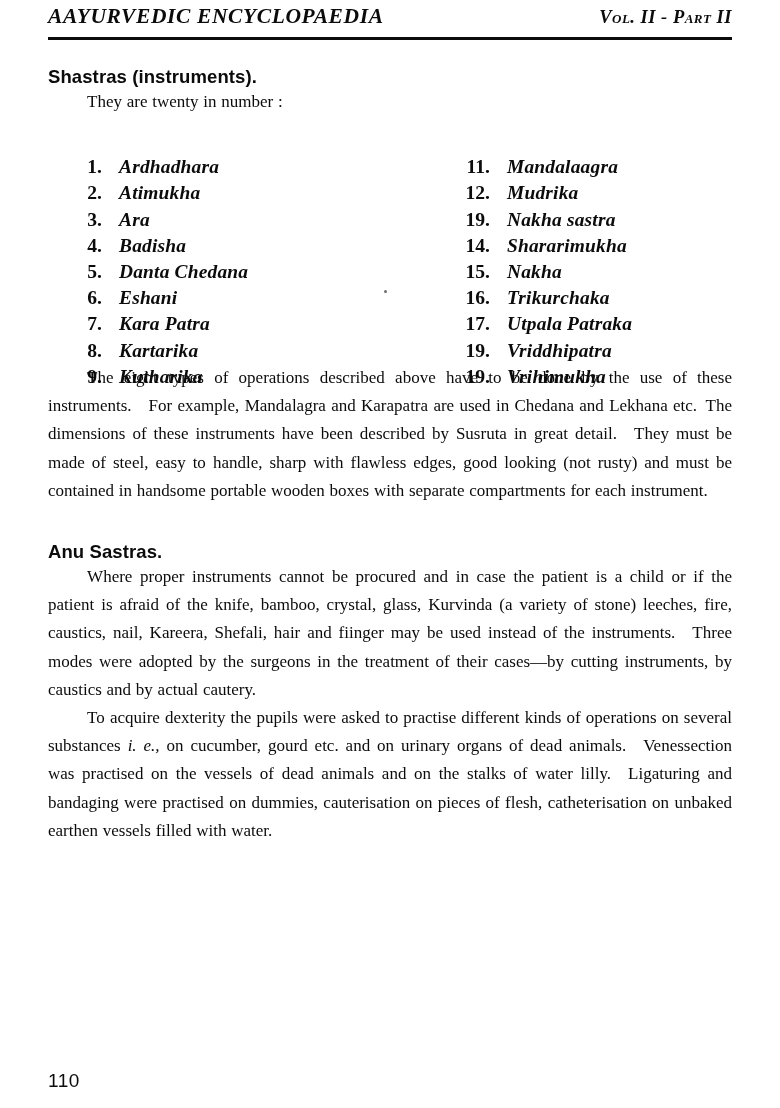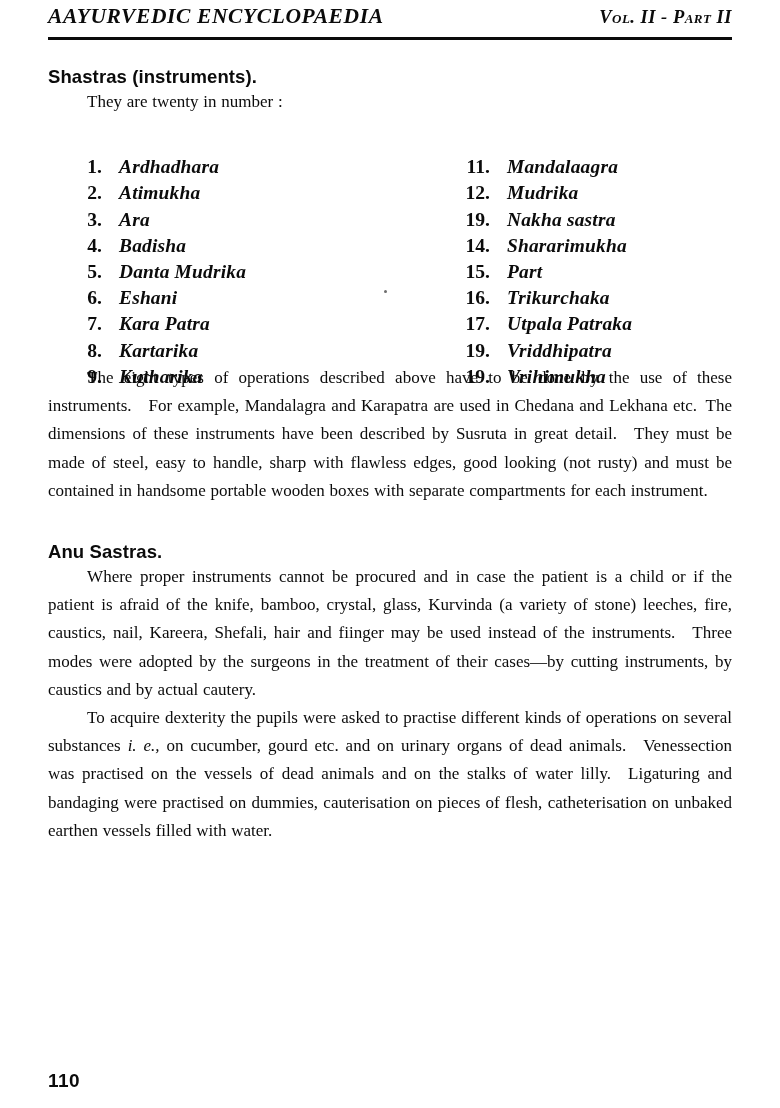--- a/index.html
+++ b/index.html
@@ -113,21 +113,21 @@
     border-radius: 50%;
     background: #6d6d6d;
   }
 
   
   .folio {
     position: absolute;
     left: 48px;
     bottom: 16px;
     font-family: "Liberation Sans", "DejaVu Sans", sans-serif;
-    font-weight: bold;
+    font-weight: normal;
     font-size: 19px;
     letter-spacing: 0.5px;
   }
 </style>
 </head>
 <body>
 
 <div class="page">
 
   <div class="runhead">
@@ -153,21 +153,21 @@
       <div class="list-row">
         <span class="list-num">3.</span>
         <span class="list-name">Ara</span>
       </div>
       <div class="list-row">
         <span class="list-num">4.</span>
         <span class="list-name">Badisha</span>
       </div>
       <div class="list-row">
         <span class="list-num">5.</span>
-        <span class="list-name">Danta Mudrika</span>
+        <span class="list-name">Danta Chedana</span>
       </div>
       <div class="list-row">
         <span class="list-num">6.</span>
         <span class="list-name">Eshani</span>
       </div>
       <div class="list-row">
         <span class="list-num">7.</span>
         <span class="list-name">Kara Patra</span>
       </div>
       <div class="list-row">
@@ -192,21 +192,21 @@
       <div class="list-row">
         <span class="list-num">19.</span>
         <span class="list-name">Nakha sastra</span>
       </div>
       <div class="list-row">
         <span class="list-num">14.</span>
         <span class="list-name">Shararimukha</span>
       </div>
       <div class="list-row">
         <span class="list-num">15.</span>
-        <span class="list-name">Part</span>
+        <span class="list-name">Nakha</span>
       </div>
       <div class="list-row">
         <span class="list-num">16.</span>
         <span class="list-name">Trikurchaka</span>
       </div>
       <div class="list-row">
         <span class="list-num">17.</span>
         <span class="list-name">Utpala Patraka</span>
       </div>
       <div class="list-row">

